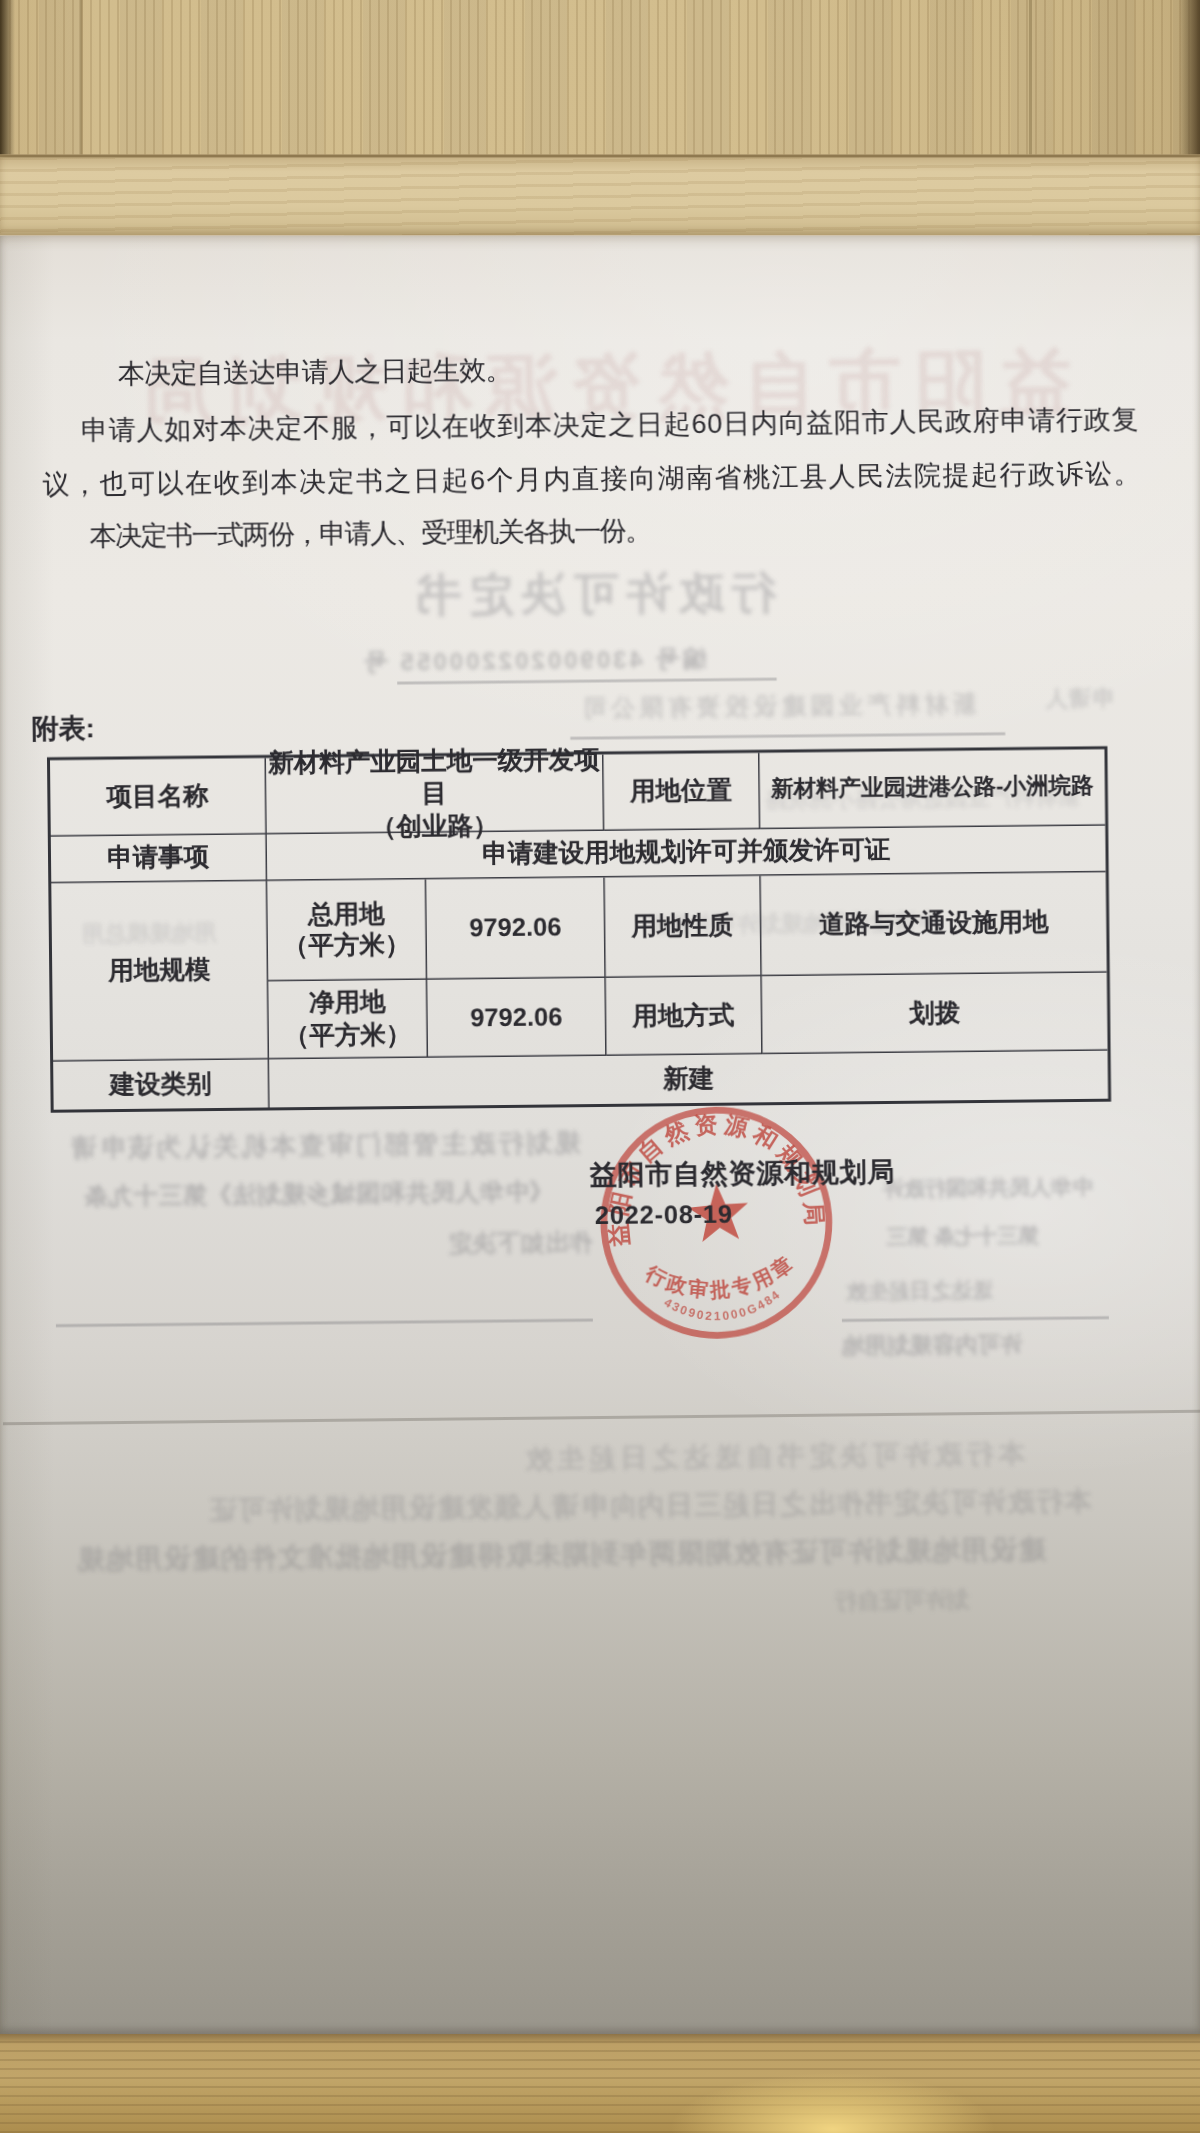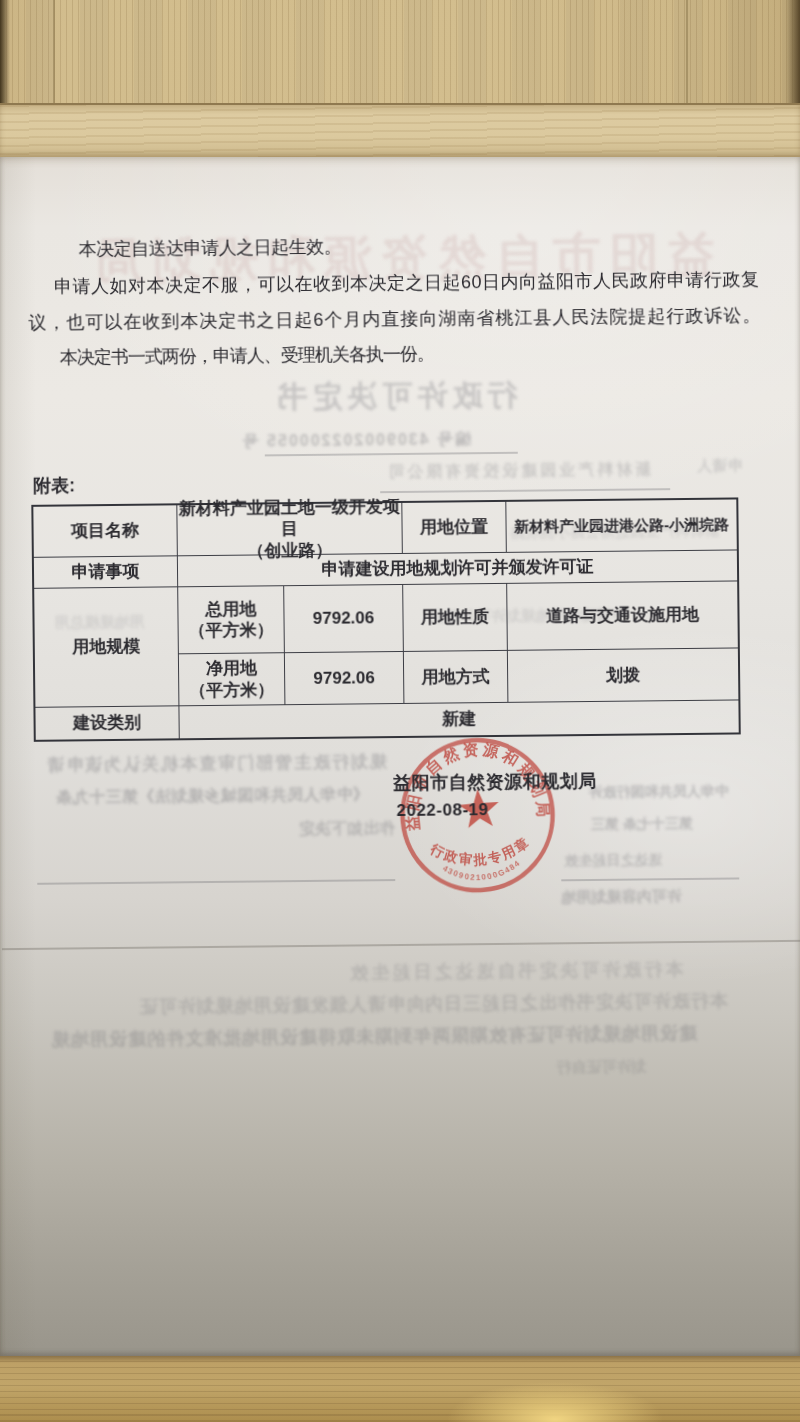--- a/index.html
+++ b/index.html
@@ -112,21 +112,21 @@
     <div class="sm" style="left:48px;top:1024px;font-size:18px;letter-spacing:1px;opacity:.26;">建设用地规划许可证有效期限两年到期未取得建设用地批准文件的建设用地规</div>
     <div class="sm" style="left:553px;top:1060px;font-size:15px;opacity:.20;">划许可证自行</div>
 
     <div class="bl-line" style="left:0;top:944px;width:800px;background:rgba(110,106,98,.38);"></div>
 
     <div class="line" style="left:84px;top:234px;letter-spacing:-0.5px;">本决定自送达申请人之日起生效。</div>
     <div class="line" style="left:59px;top:271px;letter-spacing:0.5px;">申请人如对本决定不服，可以在收到本决定之日起60日内向益阳市人民政府申请行政复</div>
     <div class="line" style="left:33px;top:307px;letter-spacing:1px;">议，也可以在收到本决定书之日起6个月内直接向湖南省桃江县人民法院提起行政诉讼。</div>
     <div class="line" style="left:64px;top:342px;letter-spacing:-1px;">本决定书一式两份，申请人、受理机关各执一份。</div>
 
-    <div class="line label-strong" style="left:36px;top:470px;">附表:</div>
+    <div class="line label-strong" style="left:24px;top:470px;">附表:</div>
 
     <div class="att-table">
       <div class="cell">项目名称</div>
       <div class="cell small" style="grid-column:2 / span 2;">
         <div>新材料产业园土地一级开发项目</div>
         <div>（创业路）</div>
       </div>
       <div class="cell">用地位置</div>
       <div class="cell nr" style="font-size:15px;">新材料产业园进港公路-小洲垸路</div>
 

